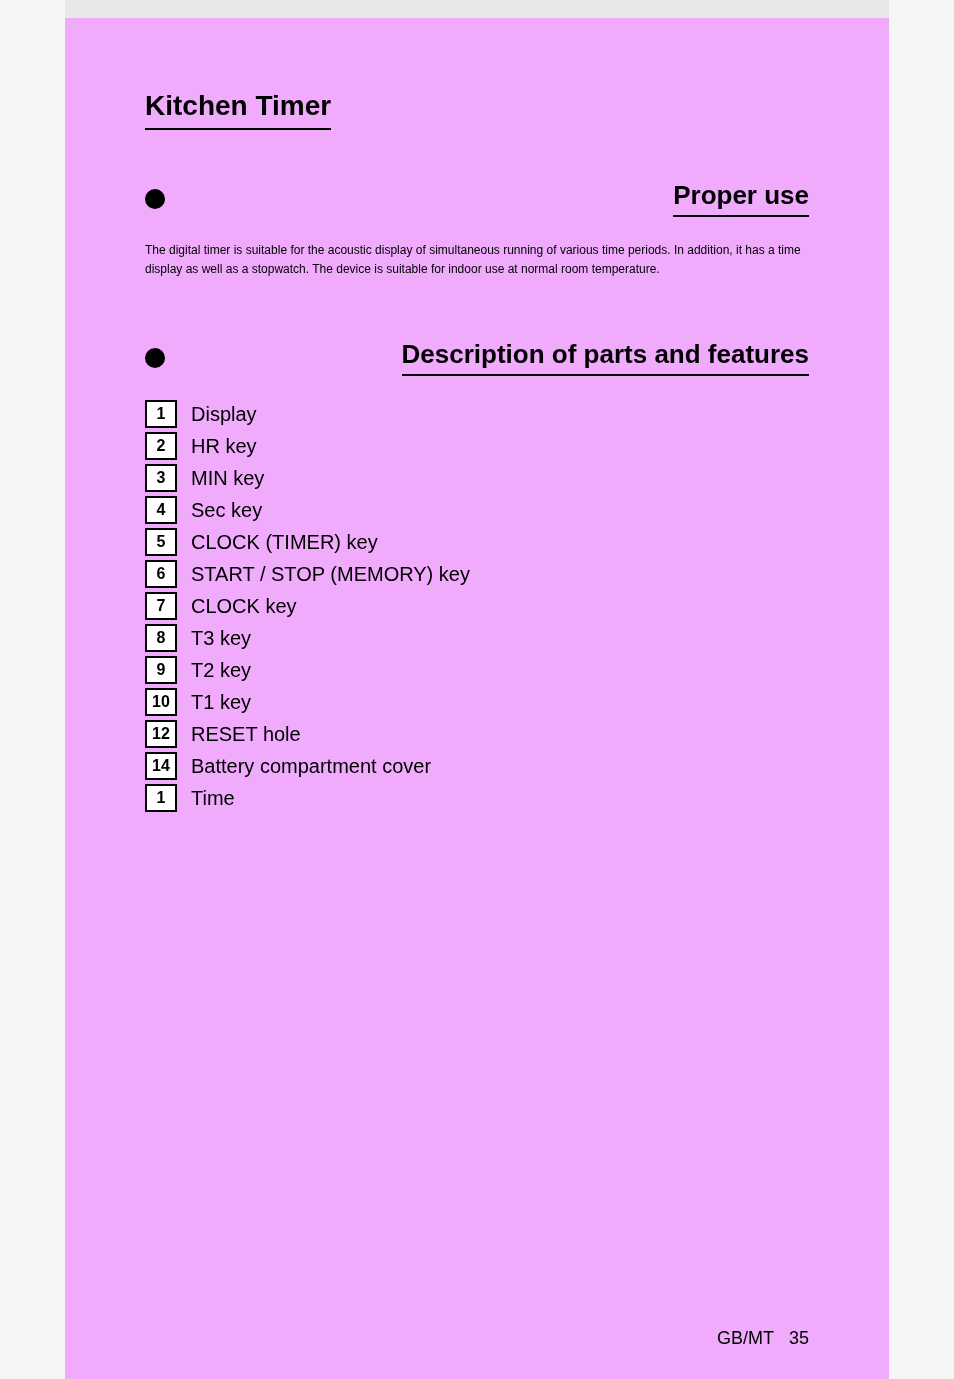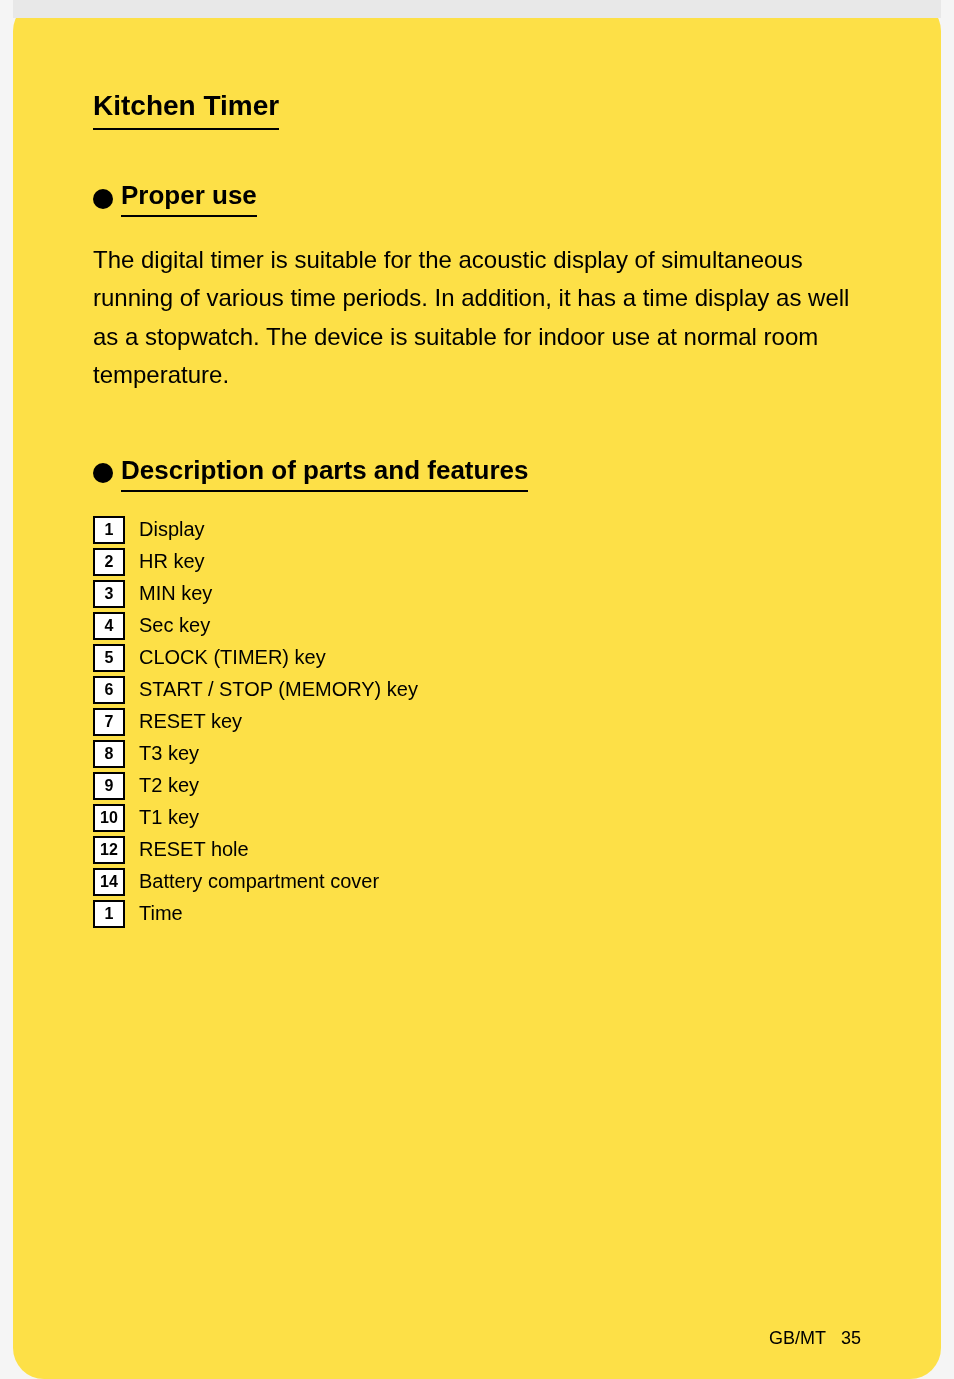--- a/index.html
+++ b/index.html
@@ -11,26 +11,25 @@
     body {
       background: #f5f5f5;
       display: flex;
       justify-content: center;
       align-items: flex-start;
       min-height: 100vh;
       font-family: Arial, Helvetica, sans-serif;
     }
 
     .page {
-      width: 928px;
+      width: 824px;
       min-height: 1379px;
-      background: #fde047;
+      background: #f0abfc;
       position: relative;
       padding: 60px 80px 80px 80px;
-      border-radius: 31px;
     }
 
     .top-bar {
       position: absolute;
       top: 0;
       left: 0;
       right: 0;
       height: 18px;
       background: #e8e8e8;
     }
@@ -42,42 +41,43 @@
       border-bottom: 2px solid #000;
       padding-bottom: 6px;
       display: inline-block;
       margin-top: 30px;
       margin-bottom: 50px;
     }
 
     .section-heading {
       display: flex;
       align-items: center;
-      gap: 8px;
+      gap: 16px;
       margin-bottom: 24px;
+      justify-content: space-between;
     }
 
     .section-heading .bullet {
       width: 20px;
       height: 20px;
       background: #000;
       border-radius: 50%;
       flex-shrink: 0;
     }
 
     .section-heading h2 {
       font-size: 26px;
       font-weight: 900;
       color: #000;
       border-bottom: 2px solid #000;
       padding-bottom: 4px;
     }
 
     .section-body {
-      font-size: 24px;
+      font-size: 12px;
       line-height: 1.6;
       color: #000;
       margin-bottom: 60px;
     }
 
     .parts-section {
       margin-top: 22px;
     }
 
     .parts-list {
@@ -158,21 +158,21 @@
         <li>
           <span class="part-number">5</span>
           <span>CLOCK (TIMER) key</span>
         </li>
         <li>
           <span class="part-number">6</span>
           <span>START / STOP (MEMORY) key</span>
         </li>
         <li>
           <span class="part-number">7</span>
-          <span>RESET key</span>
+          <span>CLOCK key</span>
         </li>
         <li>
           <span class="part-number">8</span>
           <span>T3 key</span>
         </li>
         <li>
           <span class="part-number">9</span>
           <span>T2 key</span>
         </li>
         <li>

